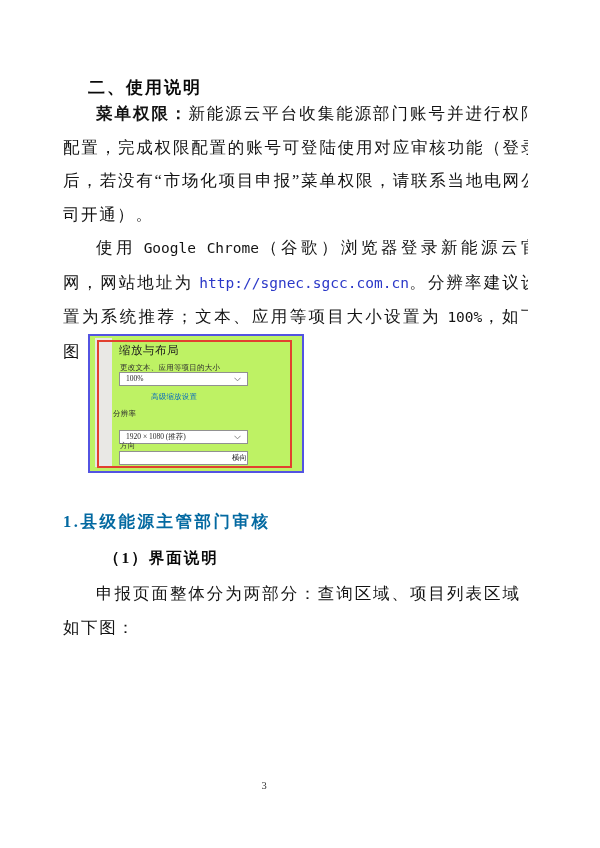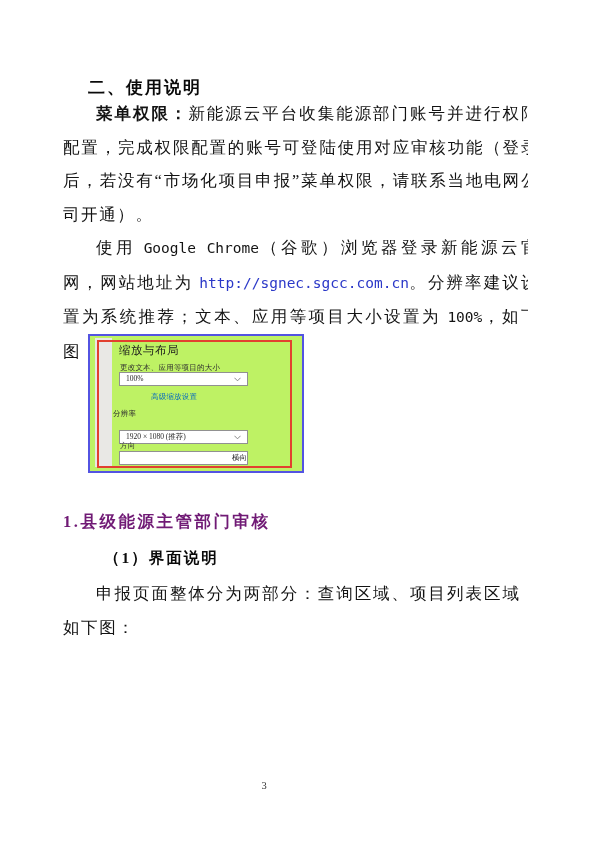--- a/index.html
+++ b/index.html
@@ -21,21 +21,21 @@
   }
   
   .h-section{
     position:absolute;left:88px;top:76px;
     font-family:"Liberation Sans","DejaVu Sans",sans-serif;
     font-weight:bold;font-size:17px;color:#0a0a0a;
     letter-spacing:2px;
   }
   .h-sub1{
     position:absolute;left:63px;top:511px;
-    font-weight:bold;font-size:16.5px;color:#701a75;
+    font-weight:bold;font-size:16.5px;color:#0369a1;
     letter-spacing:2.5px;
   }
   .h-sub2{
     position:absolute;left:96px;top:548px;
     font-weight:bold;font-size:15.5px;color:#0a0a0a;
     letter-spacing:2px;
     margin-left:8px;
   }
   
   .para{

